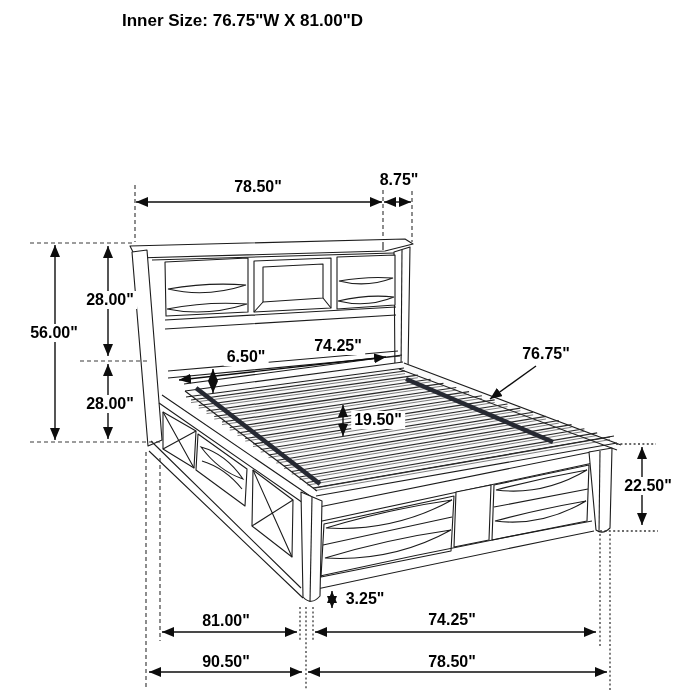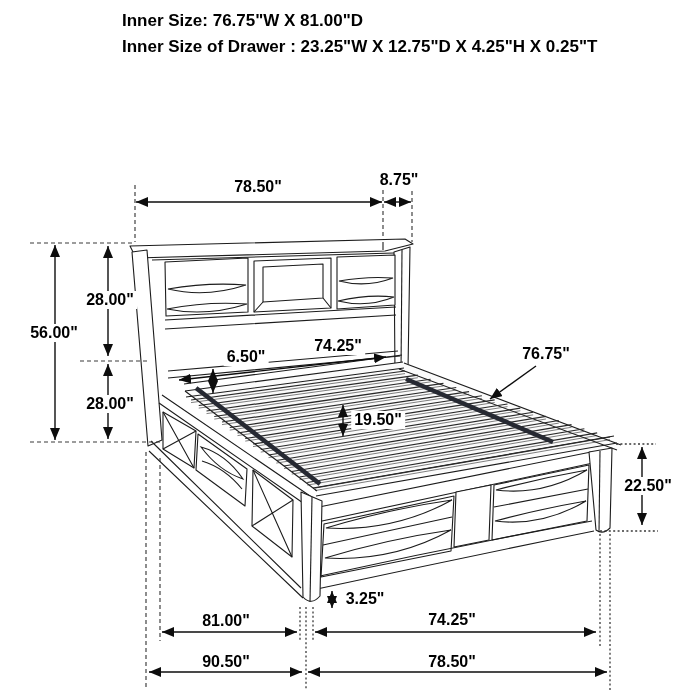--- a/index.html
+++ b/index.html
@@ -24,21 +24,20 @@
     white-space:nowrap;line-height:18px;color:#000;
   }
 </style>
 </head>
 <body>
 
 <div class="stage">
 
   <div class="title-block">
     <div>Inner Size: 76.75"W X 81.00"D</div>
-    <div>Inner Size of Drawer : 23.25"W X 12.75"D X 4.25"H X 0.25"T</div>
   </div>
 
   <svg width="700" height="700" viewBox="0 0 700 700">
     <defs>
       <marker id="ae" markerWidth="12" markerHeight="10" refX="12" refY="5" orient="auto" markerUnits="userSpaceOnUse">
         <path d="M0,0 L12,5 L0,10 Z" fill="#0d0d0d"></path>
       </marker>
       <marker id="as" markerWidth="12" markerHeight="10" refX="0" refY="5" orient="auto" markerUnits="userSpaceOnUse">
         <path d="M12,0 L0,5 L12,10 Z" fill="#0d0d0d"></path>
       </marker>

